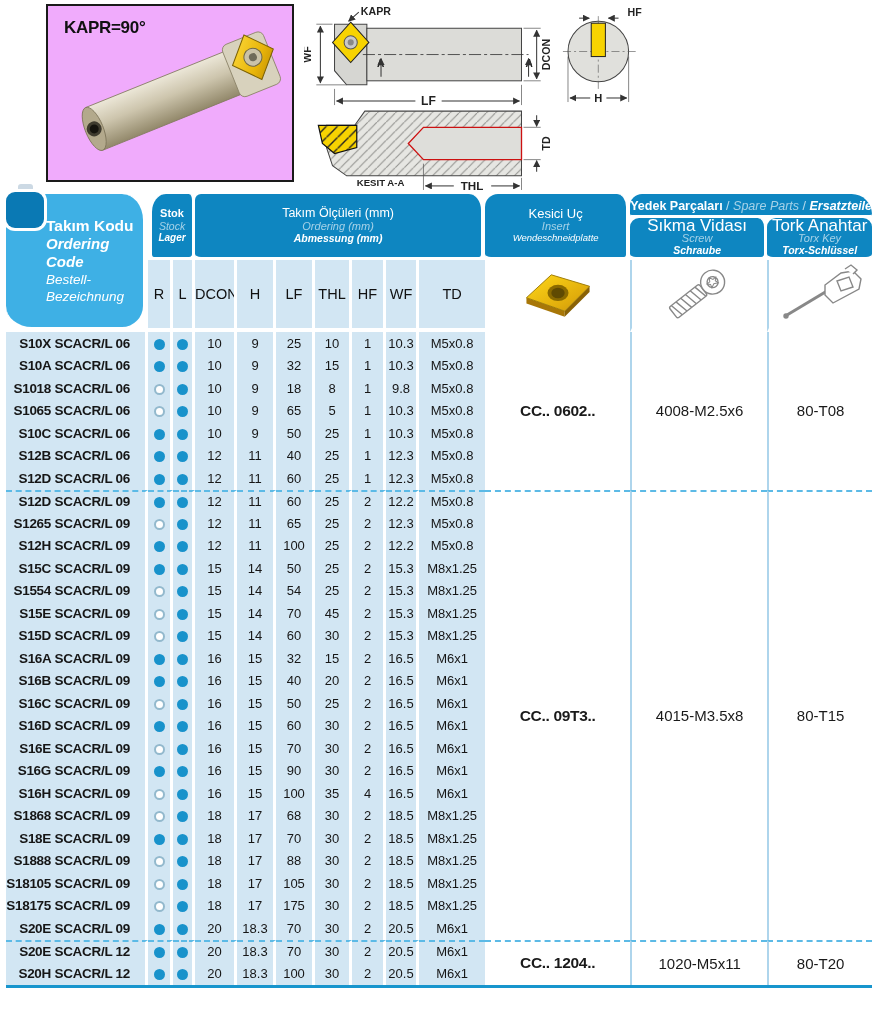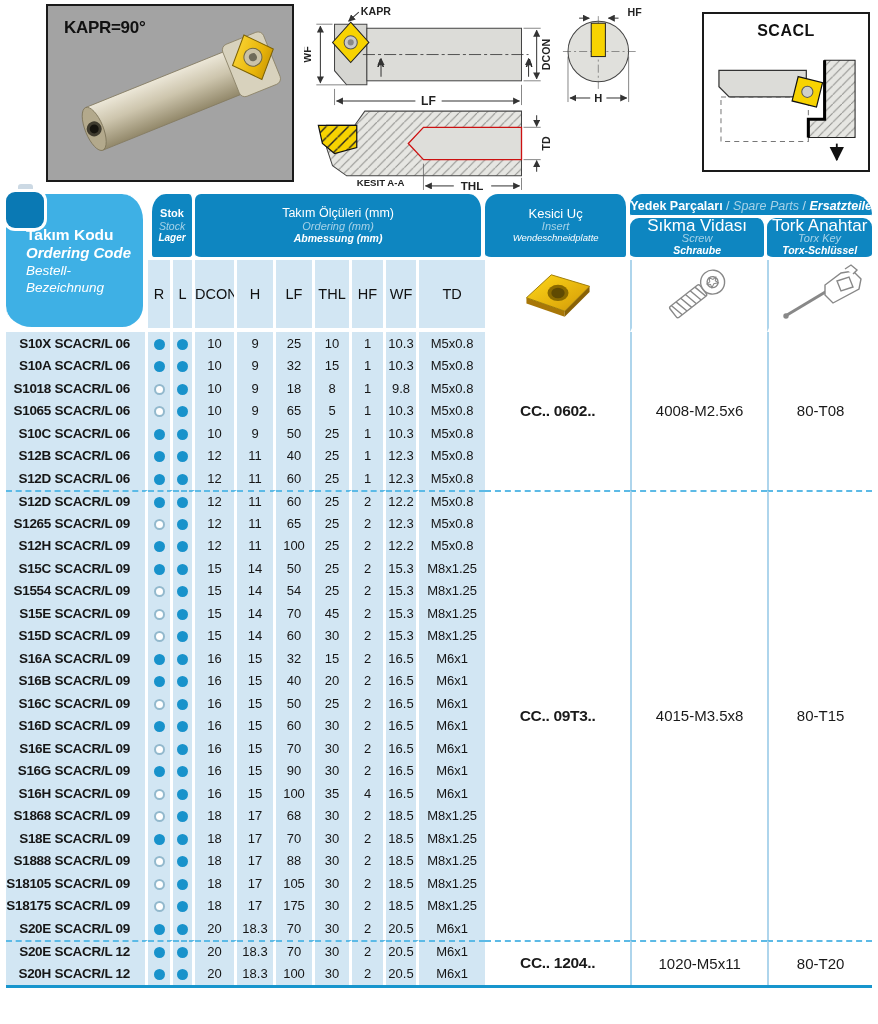--- a/index.html
+++ b/index.html
@@ -2,21 +2,21 @@
 <html><head>
 <meta charset="utf-8">
 <style>
   * { box-sizing: border-box; margin: 0; padding: 0; }
   html,body { background:#fff; }
   body { font-family: "Liberation Sans", sans-serif; width: 878px; }
   .page { position: relative; width: 878px; height: 1024px; background:#fff; overflow:hidden; }
 
   
   .top-row { display:flex; align-items:flex-start; padding:4px 6px 0 6px; height:192px; }
-  .photo-box { position:relative; width:248px; height:178px; border:2px solid #1a1a1a; background:#a3a3a3; margin-left:40px; flex:none; }
+  .photo-box { position:relative; width:248px; height:178px; border:2px solid #1a1a1a; background:#f0abfc; margin-left:40px; flex:none; }
   .kapr-label { position:absolute; top:12px; left:16px; font-size:17px; font-weight:bold; color:#111; letter-spacing:-0.3px; }
   .drawings { width:340px; height:190px; flex:none; margin-left:10px; }
   .scacl-box { position:relative; width:168px; height:160px; border:2px solid #1a1a1a; background:#fff; margin-left:auto; margin-right:2px; margin-top:8px; flex:none; }
   .scacl-title { text-align:center; font-size:16px; font-weight:bold; color:#111; margin-top:8px; letter-spacing:0.5px; }
   svg text { font-family:"Liberation Sans", sans-serif; fill:#222; }
 
   
   .corner-icon { position:absolute; left:2px; top:184px; width:46px; height:50px; z-index:5; }
   .corner-icon .tab { width:15px; height:13px; background:#ccd9e4; border-radius:3px; margin:0 auto; box-shadow:0 0 0 3px #fff; }
   .corner-icon .pad { width:38px; height:36px; background:#0a79b4; border-radius:9px; margin:-5px auto 0 auto; box-shadow:0 0 0 3px #fff; }
@@ -45,21 +45,21 @@
   th.olculer .l1 { font-weight:normal; font-size:12.5px; }
   th.kesici .l1 { font-weight:normal; font-size:13px; }
   th.kesici .l3 { font-weight:normal; font-size:9.5px; }
   .yline { font-size:12.5px; }
   .yline .s1 { color:#fff;font-weight:bold; }
   .yline .sep { color:rgba(255,255,255,0.7); }
   .yline .s2 { font-style:italic; color:rgba(255,255,255,0.62); }
   .yline .s3 { font-style:italic; font-weight:bold; color:#fff; }
 
   
-  td.ordering { background:#3eb0e5; border-radius:26px; border-right:5px solid #fff; border-bottom:5px solid #fff; vertical-align:middle; padding-left:20px; }
+  td.ordering { background:#3eb0e5; border-radius:26px; border-right:5px solid #fff; border-bottom:5px solid #fff; vertical-align:middle; padding-left:40px; }
   td.ordering .o1 { display:block; font-weight:bold; font-size:15.5px; color:#fff; line-height:19px; }
   td.ordering .o2 { display:block; font-weight:bold; font-style:italic; font-size:15px; color:#fff; line-height:18px; }
   td.ordering .o3 { display:block; font-style:italic; font-size:13.5px; color:#fff; line-height:17px; }
 
   
   th.sub { background:#d2e6f3; color:#111; font-size:14.5px; font-weight:normal; text-align:center; vertical-align:middle; border-right:3px solid #fff; }
   th.sub.last { border-right:none; }
   td.imgcell { background:#fff; text-align:center; vertical-align:middle; }
   td.imgcell.bl { border-left:2px solid #aed5ec; }
 
@@ -175,41 +175,20 @@
         <text x="243" y="138" font-size="10.5" font-weight="600" transform="rotate(-90 243 138)" text-anchor="middle">TD</text>
         <line x1="118" y1="158" x2="118" y2="184" stroke="#555" stroke-width="0.7"></line>
         <line x1="215" y1="172" x2="215" y2="184" stroke="#555" stroke-width="0.7"></line>
         <line x1="120" y1="180" x2="148" y2="180" stroke="#333" stroke-width="1" marker-start="url(#ar)"></line>
         <line x1="185" y1="180" x2="213" y2="180" stroke="#333" stroke-width="1" marker-end="url(#ar)"></line>
         <text x="166" y="184" font-size="11.5" font-weight="600" text-anchor="middle">THL</text>
         <text x="52" y="180" font-size="9.5" font-weight="700">KESIT A-A</text>
       </svg>
     </div>
 
-    <div class="scacl-box">
-      <div class="scacl-title">SCACL</div>
-      <svg width="164" height="128" viewBox="0 0 160 126">
-        <defs>
-          <pattern id="hg2" patternUnits="userSpaceOnUse" width="9" height="9">
-            <rect width="9" height="9" fill="#e6e6e2"></rect>
-              <path d="M0,9 L9,0" stroke="#8f8f8c" stroke-width="1"></path>
-          </pattern>
-          <marker id="ar2" viewBox="0 0 10 10" refX="9" refY="5" markerWidth="8" markerHeight="8" orient="auto">
-            <path d="M0,0 L10,5 L0,10 Z" fill="#111"></path>
-          </marker>
-        </defs>
-        <rect x="16" y="56" width="86" height="44" fill="none" stroke="#777" stroke-width="1" stroke-dasharray="5 4"></rect>
-        <polygon points="14,30 100,30 100,56 24,56 14,46" fill="#dcdcd8" stroke="#333" stroke-width="1.2"></polygon>
-        <polygon points="92,36 116,42 110,66 86,60" fill="#f7d301" stroke="#111" stroke-width="1.2"></polygon>
-        <circle cx="101" cy="51" r="5.5" fill="#cfcfc9" stroke="#555" stroke-width="1"></circle>
-        <path d="M118,20 L148,20 L148,96 L102,96 L102,78 L118,78 Z" fill="url(#hg2)" stroke="#222" stroke-width="1"></path>
-        <path d="M118,20 L118,78 L102,78 L102,96" fill="none" stroke="#000" stroke-width="3"></path>
-        <line x1="130" y1="102" x2="130" y2="118" stroke="#111" stroke-width="1.8" marker-end="url(#ar2)"></line>
-      </svg>
-    </div>
   </div>
 
   <div class="corner-icon">
     <div class="tab"></div>
     <div class="pad"></div>
   </div>
 
   <div class="catalog-wrap">
     <table class="catalog">
       <colgroup>

